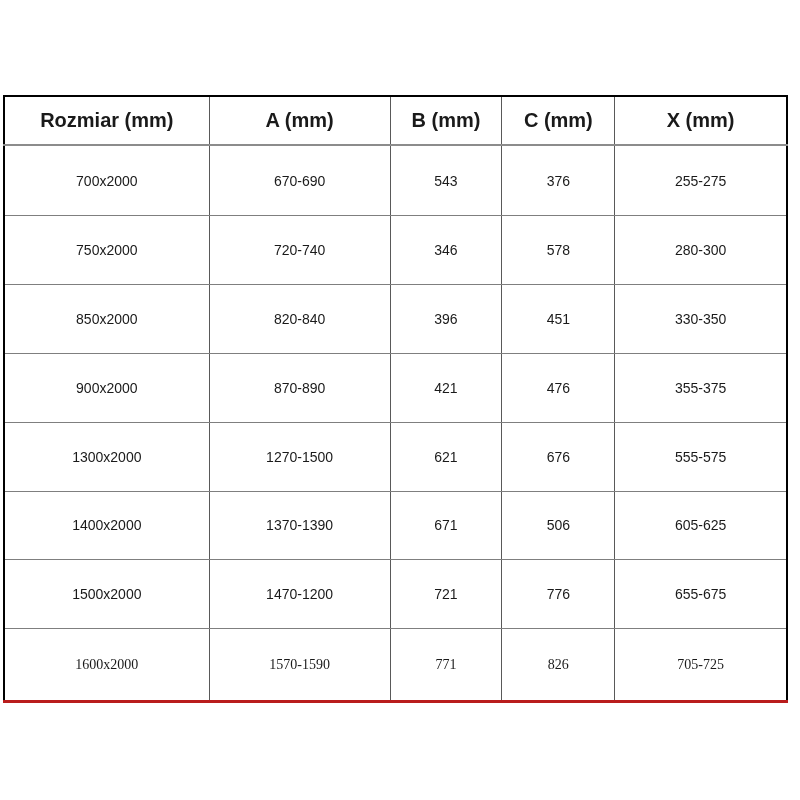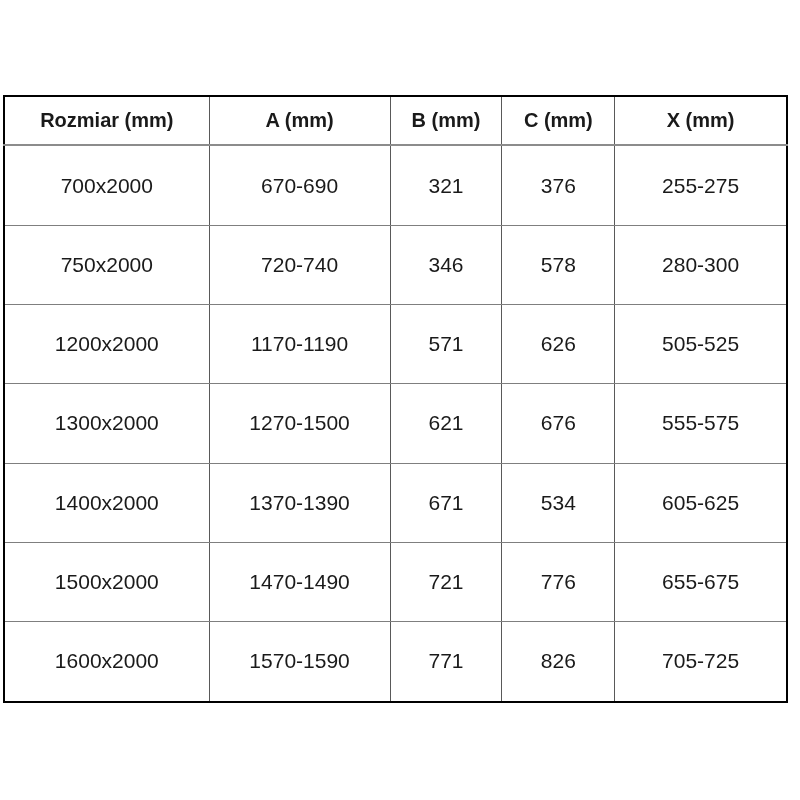--- a/index.html
+++ b/index.html
@@ -46,29 +46,29 @@
     white-space: nowrap;
     overflow: hidden;
   }
   table.spec-table th {
     font-size: 20px;
     font-weight: bold;
     height: 47px;
     border-bottom: 2px solid #8c8c8c;
   }
   table.spec-table td {
-    font-size: 21px;
+    font-size: 14px;
     font-weight: normal;
   }
   
   table.spec-table {
     border: 2px solid #000000;
   }
   table.spec-table tr:first-child th { border-top: 1px solid #000000; }
-  table.spec-table tr:last-child td { border-bottom: 1px solid #b91c1c; }
+  table.spec-table tr:last-child td { border-bottom: 3px solid #b91c1c; font-family: Liberation Serif, serif; }
   table.spec-table th:first-child,
   table.spec-table td:first-child { border-left: 1px solid #000000; }
   table.spec-table th:last-child,
   table.spec-table td:last-child { border-right: 1px solid #000000; }
 </style>
 </head>
 <body>
 
 <div class="page">
   <table class="spec-table">
@@ -85,55 +85,62 @@
           <th>A (mm)</th>
           <th>B (mm)</th>
           <th>C (mm)</th>
           <th>X (mm)</th>
         </tr>
     </thead>
     <tbody>
         <tr>
           <td>700x2000</td>
           <td>670-690</td>
-          <td>321</td>
+          <td>543</td>
           <td>376</td>
           <td>255-275</td>
         </tr>
         <tr>
           <td>750x2000</td>
           <td>720-740</td>
           <td>346</td>
           <td>578</td>
           <td>280-300</td>
         </tr>
         <tr>
-          <td>1200x2000</td>
-          <td>1170-1190</td>
-          <td>571</td>
-          <td>626</td>
-          <td>505-525</td>
+          <td>850x2000</td>
+          <td>820-840</td>
+          <td>396</td>
+          <td>451</td>
+          <td>330-350</td>
+        </tr>
+        <tr>
+          <td>900x2000</td>
+          <td>870-890</td>
+          <td>421</td>
+          <td>476</td>
+          <td>355-375</td>
         </tr>
         <tr>
           <td>1300x2000</td>
           <td>1270-1500</td>
           <td>621</td>
           <td>676</td>
           <td>555-575</td>
         </tr>
         <tr>
           <td>1400x2000</td>
           <td>1370-1390</td>
           <td>671</td>
-          <td>534</td>
+          <td>506</td>
           <td>605-625</td>
         </tr>
         <tr>
           <td>1500x2000</td>
-          <td>1470-1490</td>
+          <td>1470-1200</td>
           <td>721</td>
           <td>776</td>
           <td>655-675</td>
         </tr>
         <tr>
           <td>1600x2000</td>
           <td>1570-1590</td>
           <td>771</td>
           <td>826</td>
           <td>705-725</td>

